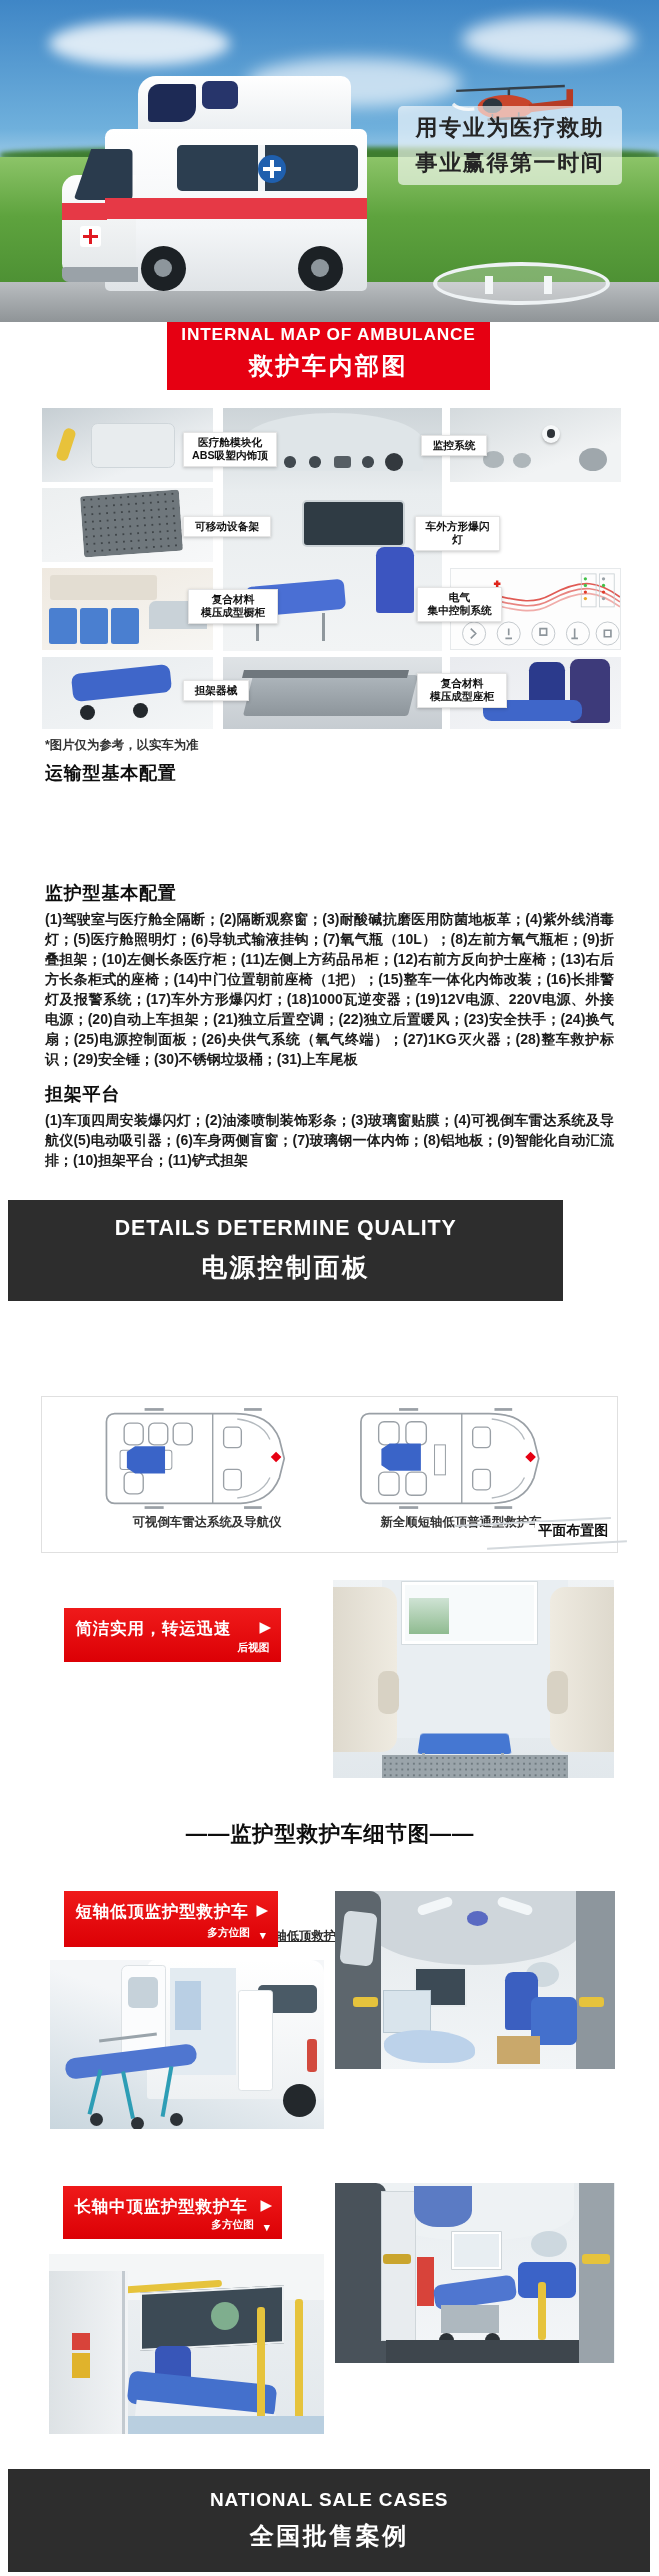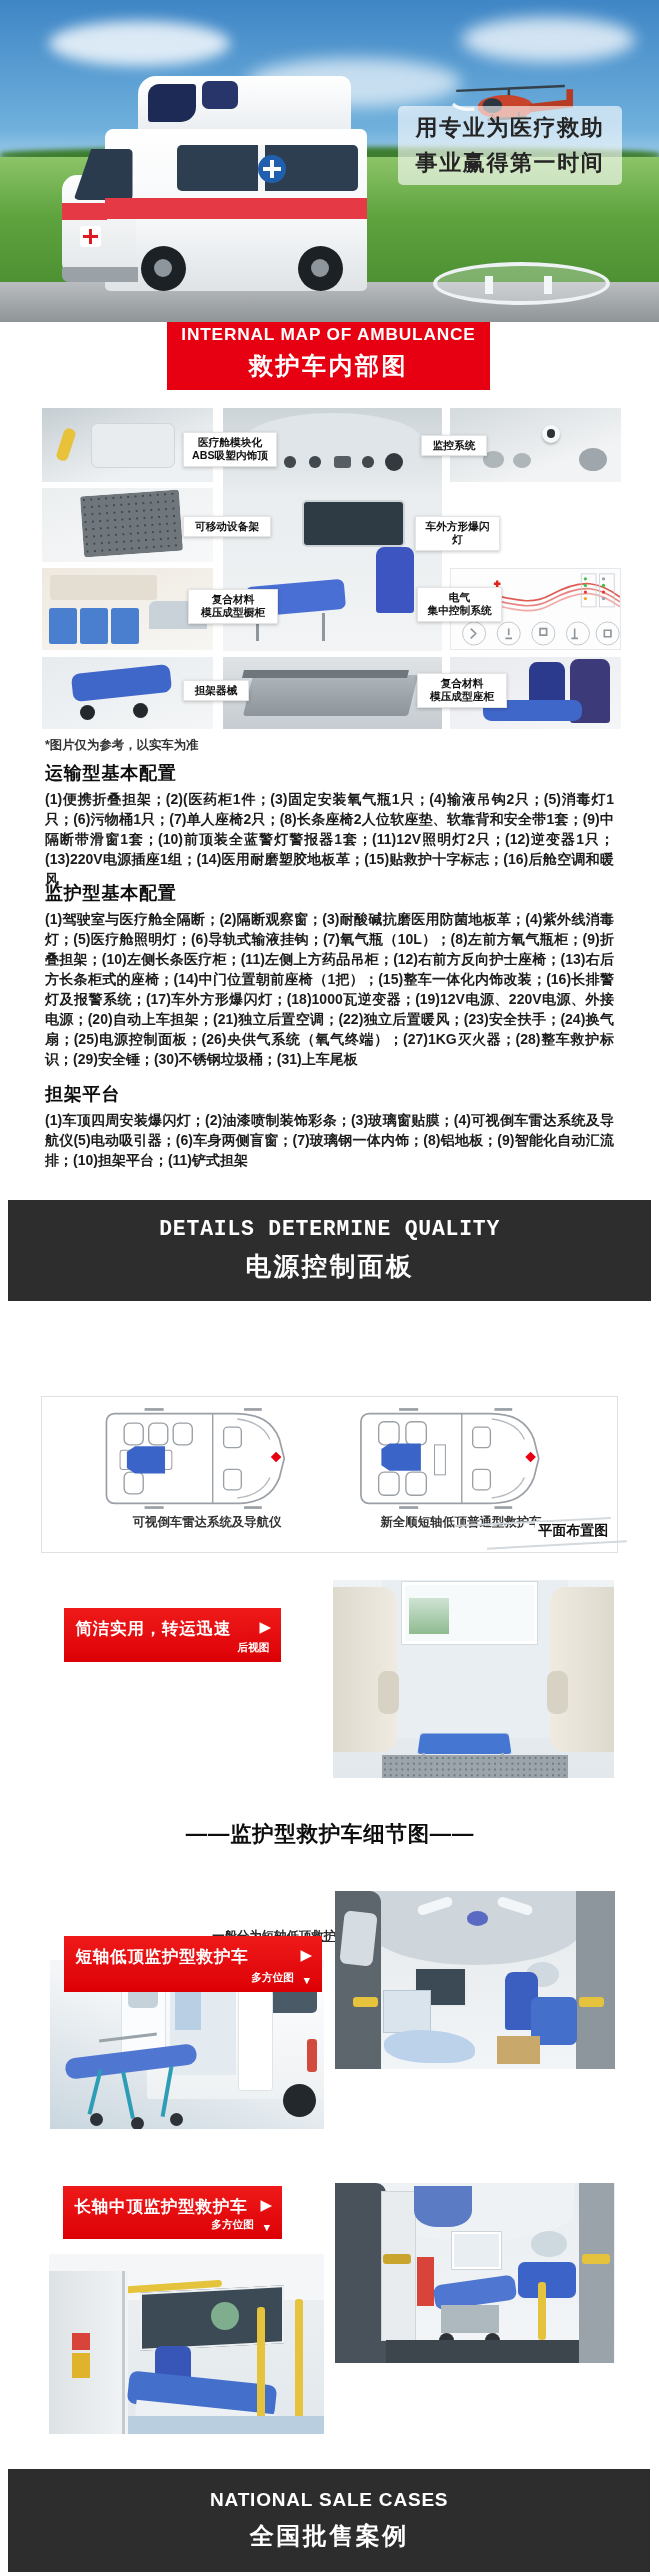--- a/index.html
+++ b/index.html
@@ -184,29 +184,28 @@
 模压成型橱柜</div>
   <div class="lbl preline" style="left:417px;top:587px;width:73px;">电气
 集中控制系统</div>
   <div class="lbl preline" style="left:183px;top:680px;width:54px;">担架器械</div>
   <div class="lbl preline" style="left:417px;top:673px;width:78px;">复合材料
 模压成型座柜</div>
 
   <div class="note" style="left:45px;top:737px;">*图片仅为参考，以实车为准</div>
 
   <div class="cfg-h" style="left:45px;top:761px;">运输型基本配置</div>
-  <div class="cfg-b preline" style="left:45px;top:789px;">(1)便携折叠担架；(2)(医药柜1件；(3)固定安装氧气瓶1只；(4)输液吊钩2只；(5)消毒灯1只；(6)污物桶1只；(7)单人座椅2只；(8)长条座椅2人位软座垫、软靠背和安全带1套；(9)中隔断带滑窗1套；(10)前顶装全蓝警灯警报器1套；(11)12V照明灯2只；(12)逆变器1只；(13)220V电源插座1组；(14)医用耐磨塑胶地板革；(15)贴救护十字标志；(16)后舱空调和暖风</div>
 
   <div class="cfg-h" style="left:45px;top:881px;">监护型基本配置</div>
   <div class="cfg-b preline" style="left:45px;top:909px;">(1)驾驶室与医疗舱全隔断；(2)隔断观察窗；(3)耐酸碱抗磨医用防菌地板革；(4)紫外线消毒灯；(5)医疗舱照明灯；(6)导轨式输液挂钩；(7)氧气瓶（10L）；(8)左前方氧气瓶柜；(9)折叠担架；(10)左侧长条医疗柜；(11)左侧上方药品吊柜；(12)右前方反向护士座椅；(13)右后方长条柜式的座椅；(14)中门位置朝前座椅（1把）；(15)整车一体化内饰改装；(16)长排警灯及报警系统；(17)车外方形爆闪灯；(18)1000瓦逆变器；(19)12V电源、220V电源、外接电源；(20)自动上车担架；(21)独立后置空调；(22)独立后置暖风；(23)安全扶手；(24)换气扇；(25)电源控制面板；(26)央供气系统（氧气终端）；(27)1KG灭火器；(28)整车救护标识；(29)安全锤；(30)不锈钢垃圾桶；(31)上车尾板</div>
 
   <div class="cfg-h" style="left:45px;top:1082px;">担架平台</div>
   <div class="cfg-b preline" style="left:45px;top:1110px;">(1)车顶四周安装爆闪灯；(2)油漆喷制装饰彩条；(3)玻璃窗贴膜；(4)可视倒车雷达系统及导航仪(5)电动吸引器；(6)车身两侧盲窗；(7)玻璃钢一体内饰；(8)铝地板；(9)智能化自动汇流排；(10)担架平台；(11)铲式担架</div>
 
-  <div class="abs banner dark" style="left:8.2px;top:1200px;width:643px;height:101px;font-family:Liberation Mono, monospace;">
+  <div class="abs banner dark" style="left:8.2px;top:1200px;width:555px;height:101px;">
     <div class="en" style="font-size:21.4px;">DETAILS DETERMINE QUALITY</div>
     <div class="zh" style="font-size:25.6px;margin-top:8.2px;">电源控制面板</div>
   </div>
 
 
   <div class="abs" style="left:41px;top:1396px;width:577px;height:157px;border:0.8px solid #e0e0e0;background:#fff;box-sizing:border-box;">
     <svg width="231" height="109" viewBox="0 0 290 160" style="position:absolute;left:45px;top:6.6px;">
       <path d="M16 14 h176 c36 0 56 12 66 38 l7 28 -7 28 c-10 26 -30 38 -66 38 h-176 c-7 0 -12 -5 -12 -12 v-108 c0 -7 5 -12 12 -12 z" fill="none" stroke="#9aa0a6" stroke-width="2.5"></path>
       <path d="M196 22 c24 3 40 12 48 30 M196 138 c24 -3 40 -12 48 -30" fill="none" stroke="#b4babf" stroke-width="2"></path>
       <line x1="160" y1="14" x2="160" y2="146" stroke="#9aa0a6" stroke-width="2"></line>
@@ -265,21 +264,21 @@
 
   <div class="tag" style="left:64px;top:1608px;width:217px;height:54px;">
     <div class="tag-main">简洁实用，转运迅速</div>
     <div class="tag-arrow">▶</div>
     <div class="tag-sub" style="right:11.5px;">后视图</div>
   </div>
 
   <div class="sec-title" style="top:1819px;">——监护型救护车细节图——</div>
   <div class="sec-sub" style="top:1928px;text-decoration:underline;">一般分为短轴低顶救护车、长轴中顶救护车</div>
 
-  <div class="tag" style="left:64px;top:1891px;width:258px;height:56px;margin-top:45px;">
+  <div class="tag" style="left:64px;top:1891px;width:214px;height:56px;">
     <div class="tag-main">短轴低顶监护型救护车</div>
     <div class="tag-arrow">▶</div>
     <div class="tag-sub">多方位图</div>
     <div class="tag-subarrow">▼</div>
   </div>
 
   <div class="ph" style="left:335px;top:1891px;width:280px;height:178px;background:linear-gradient(180deg,#e4e9ec,#f2f5f7);">
     <div class="sh" style="left:33px;top:0;width:214px;height:74px;background:#cfd6db;border-radius:0 0 50% 50%;"></div>
     <div class="sh" style="left:82px;top:10px;width:36px;height:10px;background:#f2f6f8;border-radius:5px;transform:rotate(-18deg);"></div>
     <div class="sh" style="left:162px;top:10px;width:36px;height:10px;background:#f2f6f8;border-radius:5px;transform:rotate(18deg);"></div>

